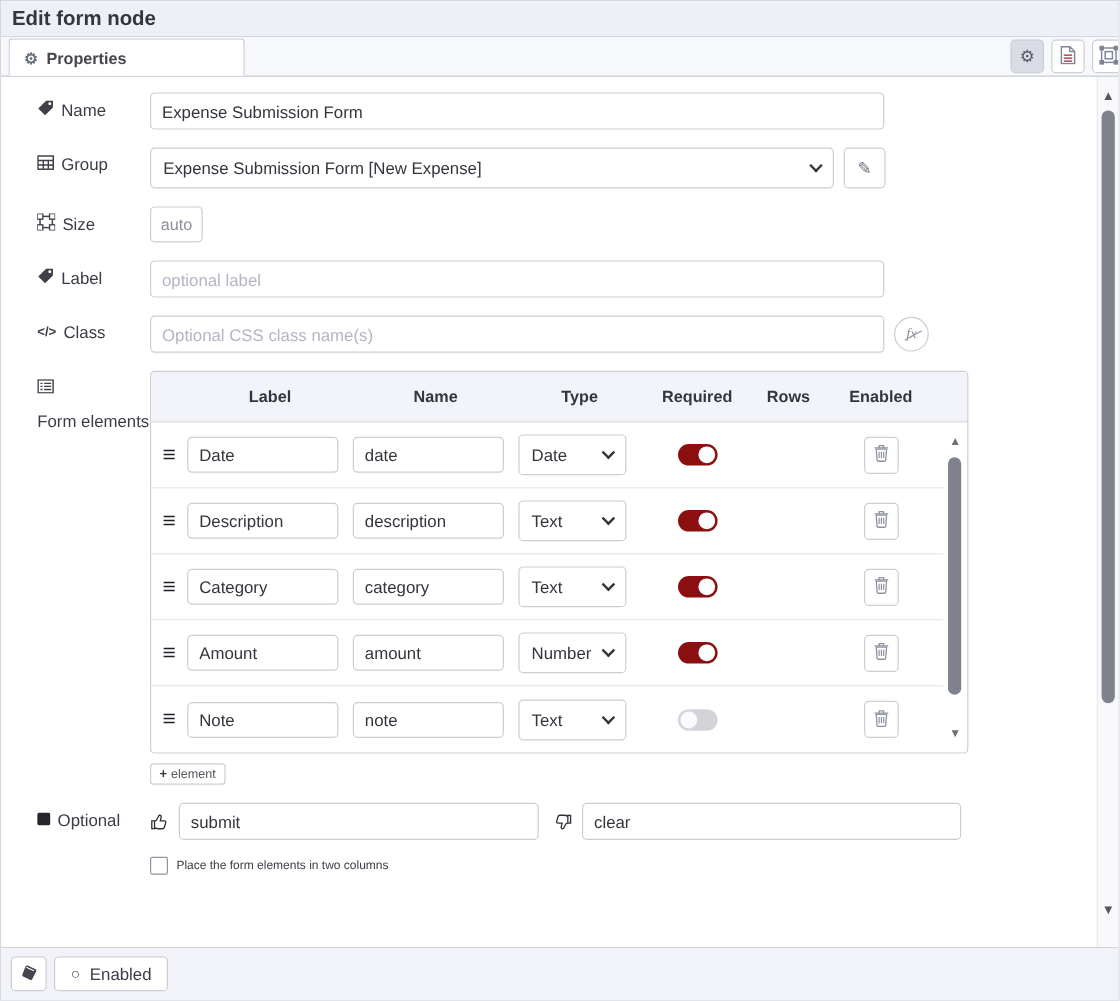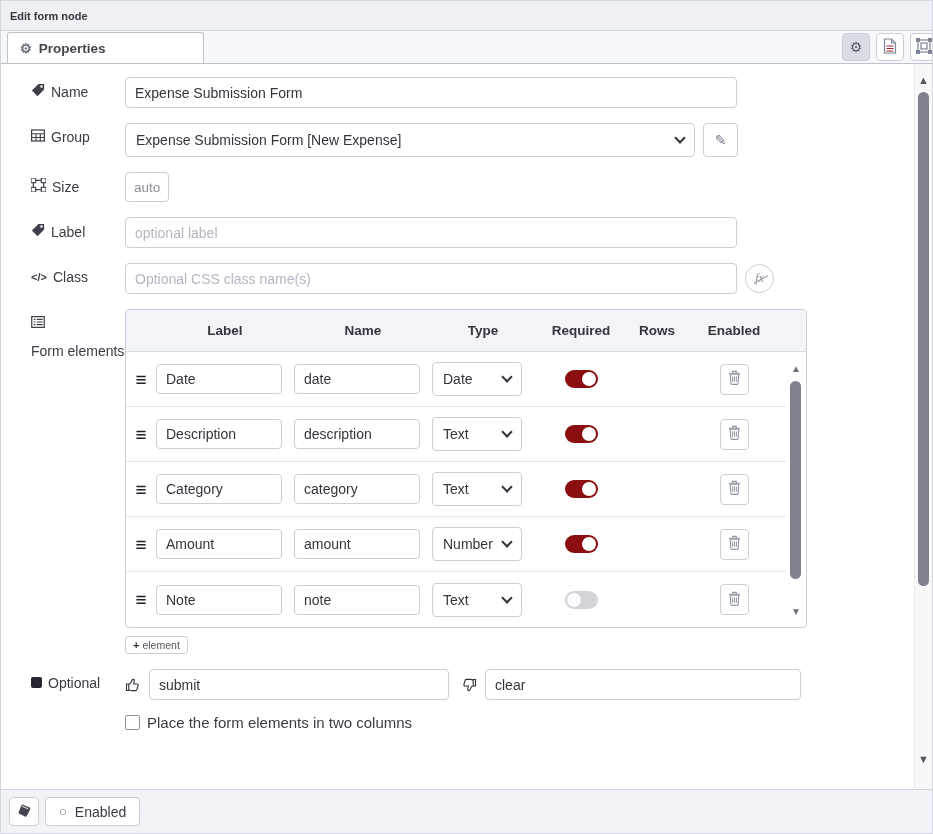--- a/index.html
+++ b/index.html
@@ -9,21 +9,21 @@
   .dialog {
     width: 933px; height: 834px; background:#fff;
     border:1px solid #d5d7df; display:flex; flex-direction:column;
     position:relative; overflow:hidden;
   }
 
   
   .dlg-header {
     height:30px; background:#eef0f6; border-bottom:1px solid #d3d6de;
     display:flex; align-items:center; padding-left:9px;
-    font-weight:bold; font-size:11px; color:#35353e;
+    font-weight:bold; font-size:17px; color:#35353e;
   }
 
   
   .dlg-toolbar {
     height:52px; background:#f7f8fb; display:flex; align-items:center;
     padding:0 8px;
   }
   .btn {
     height:32px; padding:0 14px; background:#fff; border:1px solid #ccced6;
     border-radius:4px; font-size:14px; cursor:pointer;
@@ -159,21 +159,21 @@
 
   
   .buttons-controls { display:flex; align-items:center; }
   .thumb-icon { flex:none; margin-right:8px; display:flex; }
   .submit-input { width:300px; }
   .clear-input { width:316px; }
   .clear-icon { margin-left:12px; }
 
   .checkbox-row { display:flex; align-items:center; gap:7px; margin-left:94px; margin-top:0; }
   .checkbox { width:15px; height:15px; border:1px solid #8f94a1; border-radius:2px; background:#fff; cursor:pointer; flex:none; }
-  .checkbox-label { font-size:15px; color:#3b3b45; }
+  .checkbox-label { font-size:10px; color:#3b3b45; }
 
   
   .main-scroll { position:absolute; top:0; right:0; width:18px; height:100%; background:#f8f8fb; border-left:1px solid #e8e8ee; }
   .main-scroll .arr { position:absolute; width:17px; text-align:center; color:#55565e; font-size:11px; line-height:12px; cursor:pointer; }
   .main-scroll .arr.up { top:10px; }
   .main-scroll .arr.down { bottom:24px; }
   .main-scroll .thumb { position:absolute; left:3px; top:28px; width:11px; height:494px; border-radius:6px; background:#7F818D; cursor:grab; }
 
   
   .dlg-footer {

